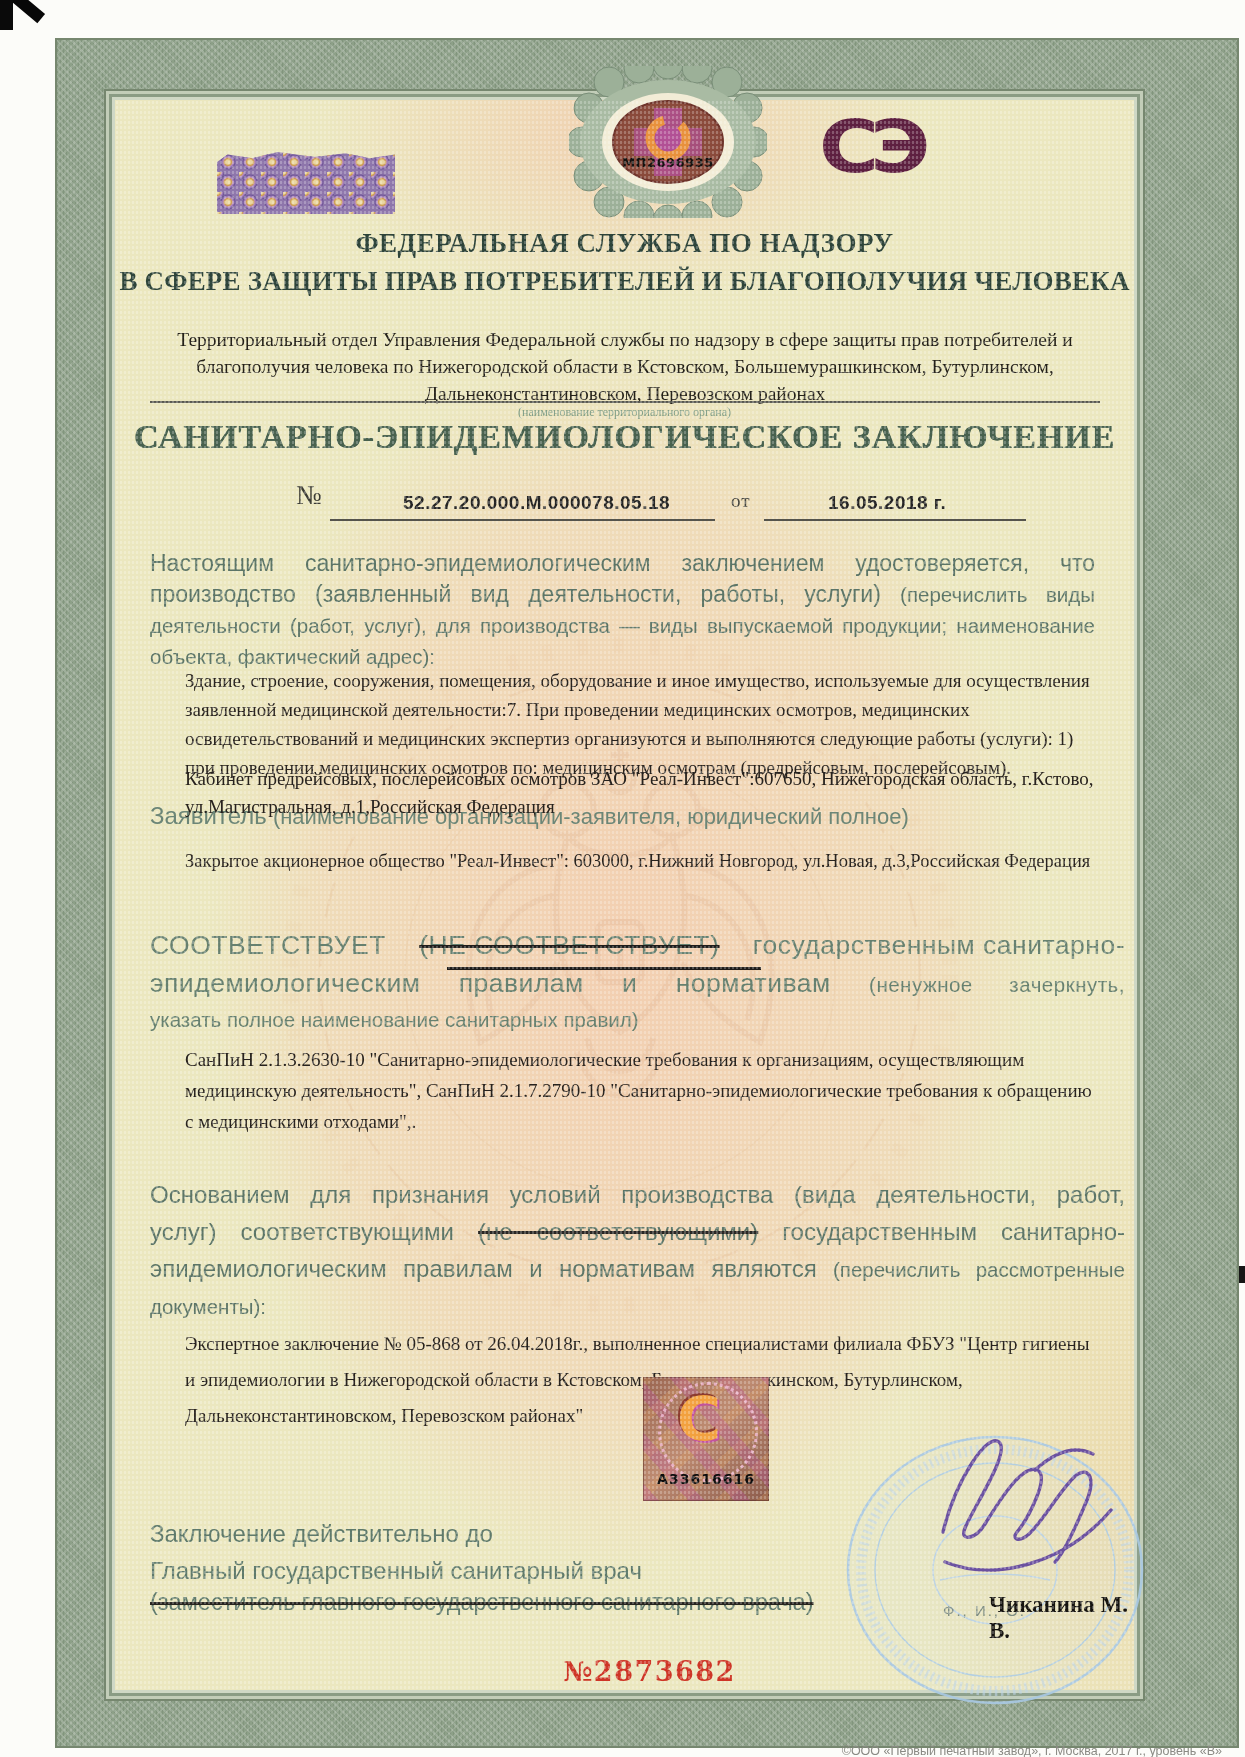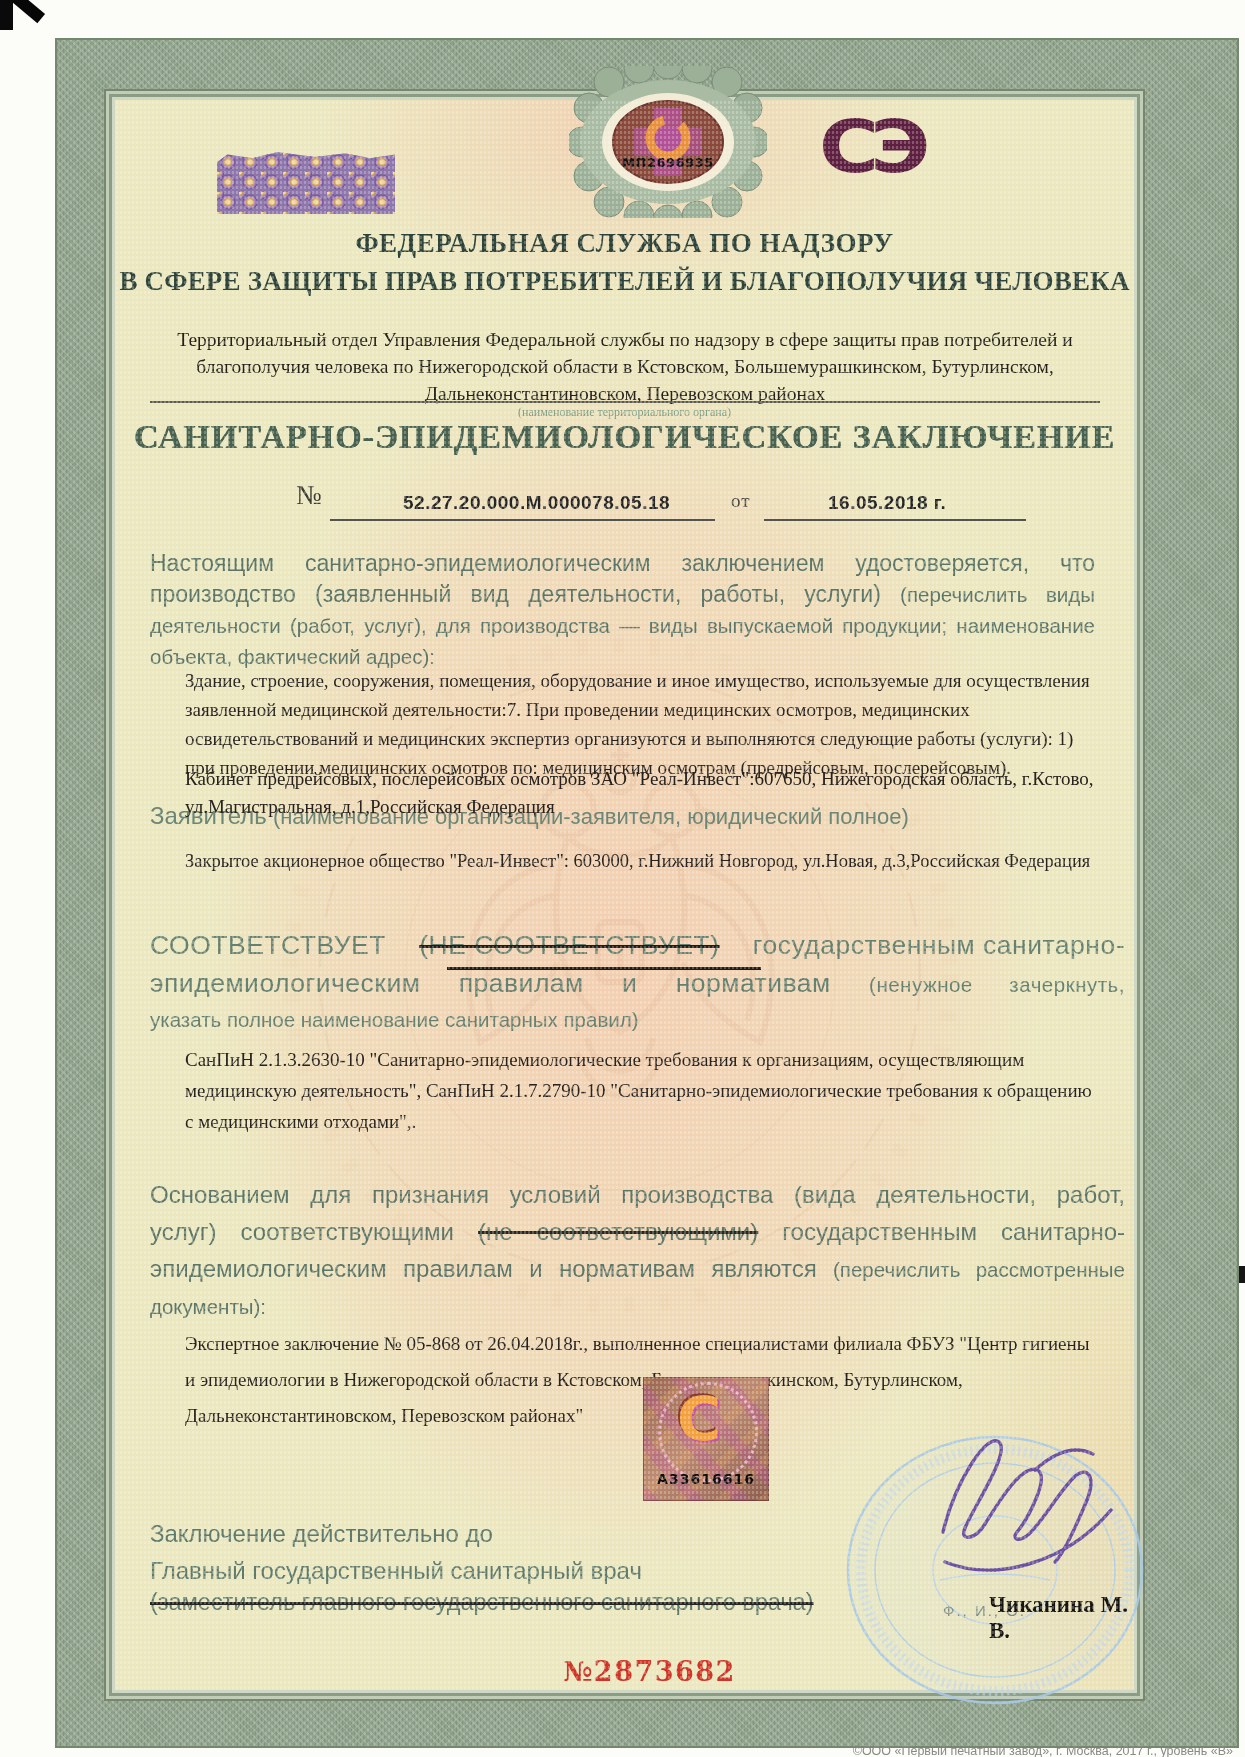--- a/index.html
+++ b/index.html
@@ -125,21 +125,21 @@
       text-decoration:line-through;text-decoration-thickness:2.5px;text-decoration-color:#26241f;}
 
   .stamp{left:725px;top:1330px;width:310px;height:280px;opacity:.9;}
   .signature{left:800px;top:1312px;width:210px;height:185px;}
   .fio-label{left:828px;top:1502px;font-family:"Liberation Sans",sans-serif;font-size:15px;
       color:#7e8d83;letter-spacing:2px;}
   .signer{left:874px;top:1492px;font-weight:bold;font-size:23px;color:#15130f;}
   .blank-number{left:448px;top:1556px;font-family:"DejaVu Serif",serif;font-weight:bold;
       font-size:27px;color:#ce3526;letter-spacing:1.5px;}
 
-  .footer{position:absolute;right:12px;top:1744px;font:12.5px "Liberation Sans",sans-serif;color:#8a8a84;}
+  .footer{position:absolute;right:23px;top:1744px;font:12.5px "Liberation Sans",sans-serif;color:#8a8a84;}
 </style>
 </head>
 <body>
 
 <div class="page">
   <div class="m1"></div>
   <div class="m2"></div>
   <div class="m3"></div>
 
   <div class="cert">

